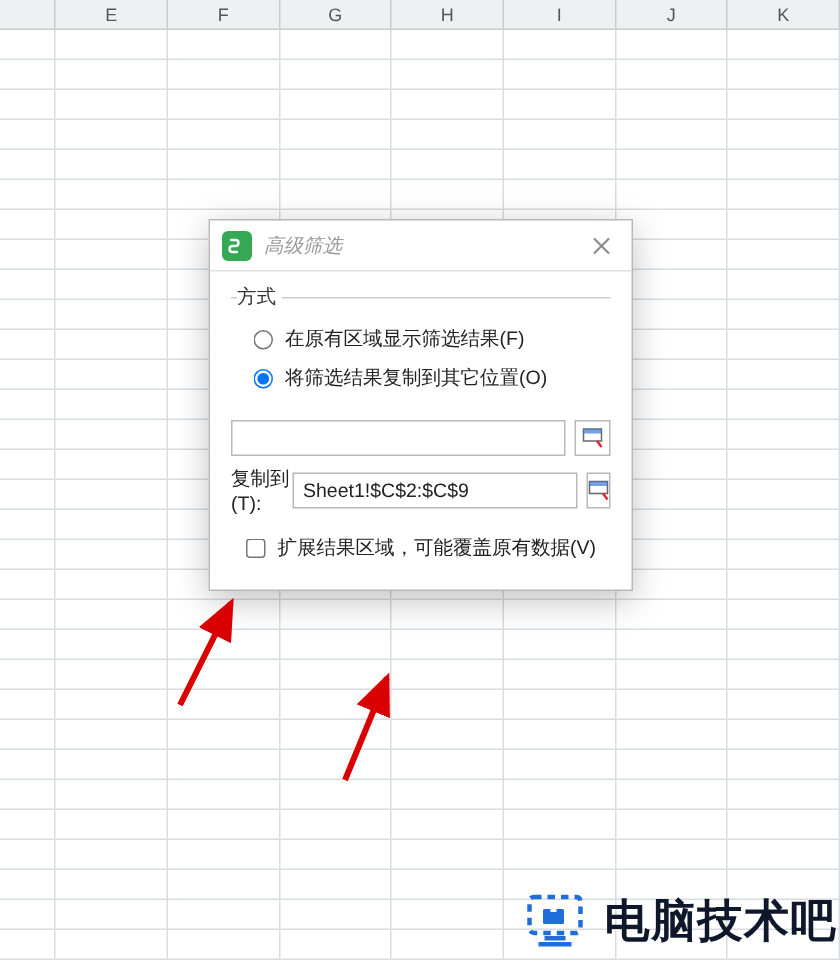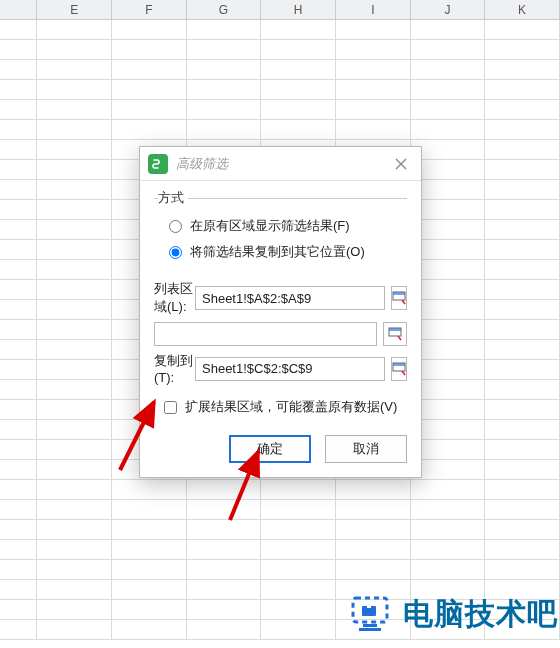--- a/index.html
+++ b/index.html
@@ -166,21 +166,21 @@
     align-items:center;
     gap: 8px;
   }
   .wm-icon {
     width: 48px; height: 44px;
     position: relative;
   }
   .wm-text {
     font-size: 30px;
     font-weight: 700;
-    color: #0369a1;
+    color: #0f172a;
     letter-spacing: 1px;
     white-space: nowrap;
   }
 </style>
 </head>
 <body>
 
 <div class="sheet">
   <div class="colheads">
     <div class="colhead first"></div>
@@ -527,31 +527,20 @@
       <label class="radio-row">
         <input type="radio" name="mode" style="">
         <span>在原有区域显示筛选结果(F)</span>
       </label>
       <label class="radio-row">
         <input type="radio" name="mode" checked="" style="">
         <span>将筛选结果复制到其它位置(O)</span>
       </label>
     </fieldset>
 
-    <div class="field-row">
-      <label>列表区域(L):</label>
-      <input type="text" value="Sheet1!$A$2:$A$9" style="">
-      <div class="pick-btn">
-        <svg width="14" height="14" viewBox="0 0 14 14">
-          <rect x="1" y="1" width="12" height="8" fill="none" stroke="#666"></rect>
-          <rect x="1" y="1" width="12" height="3" fill="#3a7bd5" opacity="0.7"></rect>
-          <path d="M10 9 L13 13" stroke="#d23" stroke-width="1.6"></path>
-        </svg>
-      </div>
-    </div>
 
     <div class="field-row">
       <input type="text" value="" style="">
       <div class="pick-btn">
         <svg width="14" height="14" viewBox="0 0 14 14">
           <rect x="1" y="1" width="12" height="8" fill="none" stroke="#666"></rect>
           <rect x="1" y="1" width="12" height="3" fill="#3a7bd5" opacity="0.7"></rect>
           <path d="M10 9 L13 13" stroke="#d23" stroke-width="1.6"></path>
         </svg>
       </div>
@@ -568,24 +557,20 @@
         </svg>
       </div>
     </div>
 
     <label class="check-row" style="margin-top:6px">
       <input type="checkbox" style="">
       <span>扩展结果区域，可能覆盖原有数据(V)</span>
     </label>
 
 
-    <div class="buttons">
-      <div class="btn primary">确定</div>
-      <div class="btn">取消</div>
-    </div>
   </div>
 </div>
 
 <svg class="arrow" style="left:110px; top:390px;" width="60" height="90">
   <defs>
     <marker id="ah1" markerWidth="8" markerHeight="8" refX="6" refY="3" orient="auto">
       <path d="M0,0 L7,3 L0,6 Z" fill="#d80000"></path>
     </marker>
   </defs>
   <path d="M10,80 L44,12" stroke="#d80000" stroke-width="4" fill="none" marker-end="url(#ah1)"></path>

